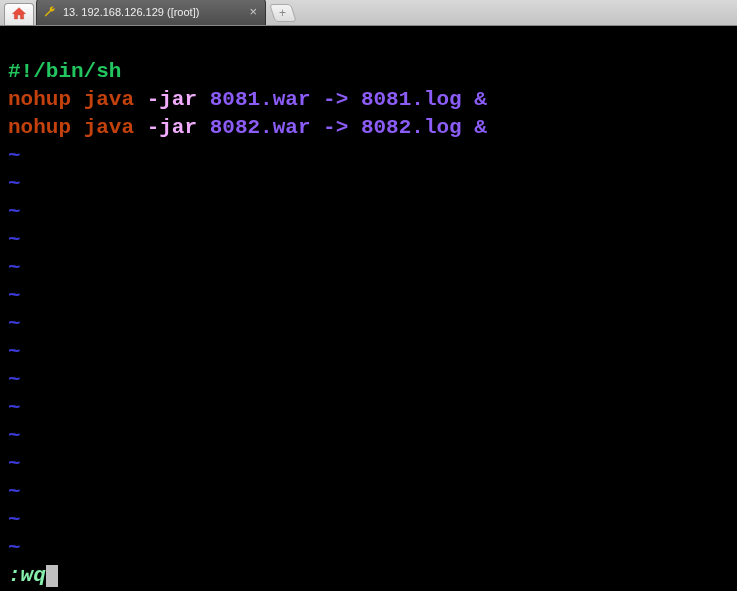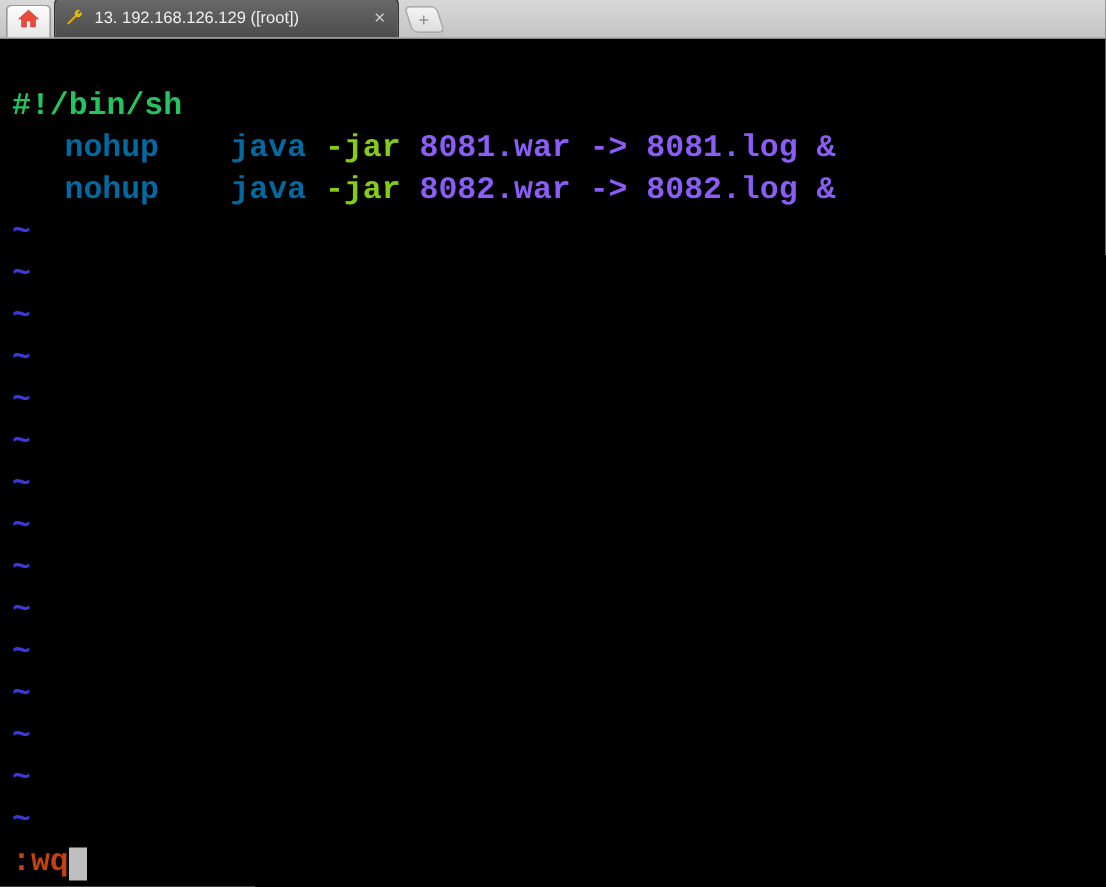--- a/index.html
+++ b/index.html
@@ -91,25 +91,25 @@
       font-size: 21px;
       line-height: 28px;
       padding: 4px 8px;
       white-space: pre;
       display: flex;
       flex-direction: column;
       font-weight: bold;
     }
     .code-area { flex: 1; }
     .shebang { color: #22c55e; }
-    .kw-yellow { color: #0369a1; margin-left: 35px; }
-    .kw-magenta { color: #84cc16; }
+    .kw-yellow { color: #c2410c; }
+    .kw-magenta { color: #f0abfc; }
     .plain { color: #8b5cf6; }
     .tilde { color: #3a3ad6; }
-    .cmdline { color: #c2410c; }
+    .cmdline { color: #86efac; font-style: italic; }
     .cursor-block {
       display: inline-block;
       width: 12px;
       height: 22px;
       background: #bfbfbf;
       vertical-align: text-bottom;
     }
   </style>
 </head>
 <body>

